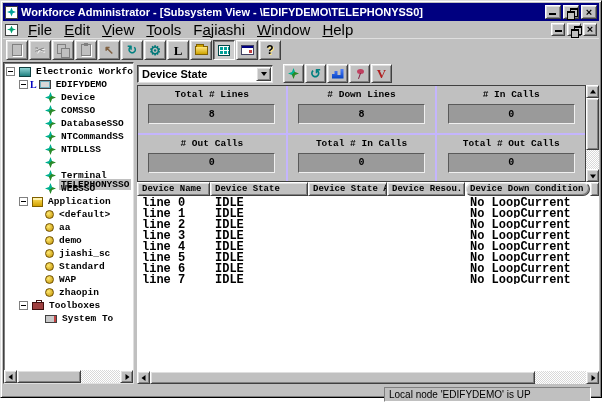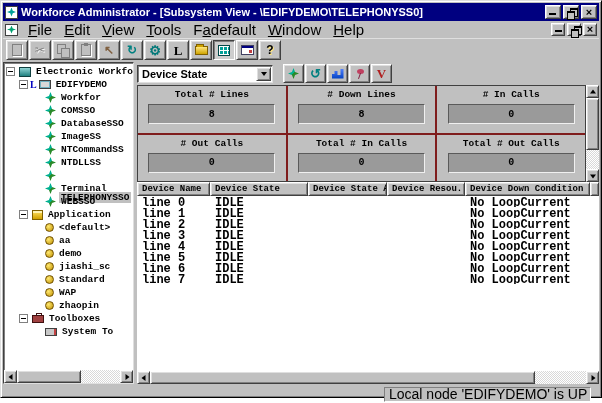--- a/index.html
+++ b/index.html
@@ -97,21 +97,21 @@
   .refresh-view-icon { color:#008080; font-weight:bold; font-size:13px; }
   .chart-icon { width:12px; height:10px; background:linear-gradient(0deg,#0040c0,#5080ff);
       clip-path:polygon(0 100%,0 55%,25% 55%,25% 25%,50% 25%,50% 65%,75% 65%,75% 0,100% 0,100% 100%); }
   .pin-icon { width:10px; height:10px; position:relative; }
   .pin-icon::before { content:""; position:absolute; left:2px; top:0; width:7px; height:5px; background:#c04060; border-radius:50%; }
   .pin-icon::after { content:""; position:absolute; left:4px; top:4px; width:1px; height:6px; background:#802040; transform:rotate(20deg); }
   .check-icon { color:#b02020; font-weight:bold; font-size:13px; font-family:"Liberation Serif",serif; }
   
   .statsrow { height:97px; display:flex; flex:none; }
   .stats { flex:1; display:grid; grid-template-columns:1fr 1fr 1fr; grid-template-rows:1fr 1fr;
-           background:#7f1d1d; gap:2px; border:1px solid #404040; }
+           background:#c4b5fd; gap:2px; border:1px solid #404040; }
   .scell { background:#c0c0c0; display:flex; flex-direction:column; align-items:center; padding-top:3px; }
   .slabel { font-family:"Liberation Mono","DejaVu Sans Mono",monospace; font-size:9.5px; font-weight:bold; }
   .sval { margin-top:4px; width:86%; height:20px; background:#9a9a9a;
           border:1px solid; border-color:#5a5a5a #f0f0f0 #f0f0f0 #5a5a5a;
           display:flex; align-items:center; justify-content:center;
           font-family:"Liberation Mono","DejaVu Sans Mono",monospace; font-size:10px; font-weight:bold; }
   
   .vscroll { width:13px; display:flex; flex-direction:column; background:#d8d8d8; flex:none;
       background-image:linear-gradient(45deg,#fff 25%,transparent 25%,transparent 75%,#fff 75%),
                        linear-gradient(45deg,#fff 25%,transparent 25%,transparent 75%,#fff 75%);
@@ -130,26 +130,26 @@
   .hthumb { height:13px; flex:none; }
   .vtrack,.htrack { flex:1; }
   
   .tablearea { flex:1; background:#fff; overflow:hidden; display:flex; flex-direction:column; }
   .thead { display:flex; height:14px; flex:none; }
   .th { font-family:"Liberation Mono","DejaVu Sans Mono",monospace; font-size:9px; font-weight:bold;
         padding:1px 0 0 4px; white-space:nowrap; overflow:hidden; flex:none; }
   .tr { display:flex; height:11px; }
   .td { font-family:"Liberation Mono","DejaVu Sans Mono",monospace; font-size:12px; font-weight:bold;
         padding-left:5px; white-space:nowrap; overflow:hidden; flex:none; }
-  .c0 { width:73px; } .c1 { width:98px; } .c2 { width:79px; } .c3 { width:78px; } .c4 { width:125px; }
+  .c0 { width:73px; } .c1 { width:98px; } .c2 { width:79px; } .c3 { width:78px; } .c4 { width:125px;border-radius:7px; }
   .c5 { flex:1; width:auto; }
   
   .statusbar { height:19px; display:flex; align-items:center; justify-content:flex-end; padding:2px 8px 1px 2px; }
   .statusbox { width:207px; height:15px; display:flex; align-items:center; padding-left:4px;
-               font-size:14px; color:#000; background:#c0c0c0; }
+               font-size:10px; color:#000; background:#c0c0c0; }
 </style>
 </head>
 <body>
 
 <div class="win">
 
   <div class="titlebar">
     <span class="appicon"></span>
     <span class="title-text">Workforce Administrator - [Subsystem View - \EDIFYDEMO\TELEPHONYSS0]</span>
     <span class="capbtns">
@@ -169,21 +169,21 @@
     <span class="mdiicon"></span>
 
       <span class="menu-item"><span></span><u>F</u><span>ile</span></span>
 
       <span class="menu-item"><span></span><u>E</u><span>dit</span></span>
 
       <span class="menu-item"><span></span><u>V</u><span>iew</span></span>
 
       <span class="menu-item"><span></span><u>T</u><span>ools</span></span>
 
-      <span class="menu-item"><span>F</span><u>a</u><span>default</span></span>
+      <span class="menu-item"><span>F</span><u>a</u><span>jiashi</span></span>
 
       <span class="menu-item"><span></span><u>W</u><span>indow</span></span>
 
       <span class="menu-item"><span></span><u>H</u><span>elp</span></span>
 
     <span class="spacer"></span>
     <span class="mdibtns">
       <span class="capbtn mdibtn raised">
           <span class="g-min"></span>
         </span>
@@ -267,46 +267,39 @@
             <span class="tprefix">L</span>
             <span class="ticon i-node"></span>
             <span class="tlabel">EDIFYDEMO</span>
           </div>
 
           <div class="titem">
             <span class="indent" style="width: 26px;"></span>
             <span class="expander" style="visibility: hidden;"></span>
             <span class="tprefix"></span>
             <span class="ticon i-subsys"></span>
-            <span class="tlabel">Workfor</span>
+            <span class="tlabel">Device</span>
           </div>
 
           <div class="titem">
             <span class="indent" style="width: 26px;"></span>
             <span class="expander" style="visibility: hidden;"></span>
             <span class="tprefix"></span>
             <span class="ticon i-subsys"></span>
             <span class="tlabel">COMSSO</span>
           </div>
 
           <div class="titem">
             <span class="indent" style="width: 26px;"></span>
             <span class="expander" style="visibility: hidden;"></span>
             <span class="tprefix"></span>
             <span class="ticon i-subsys"></span>
             <span class="tlabel">DatabaseSSO</span>
           </div>
 
-          <div class="titem">
-            <span class="indent" style="width: 26px;"></span>
-            <span class="expander" style="visibility: hidden;"></span>
-            <span class="tprefix"></span>
-            <span class="ticon i-subsys"></span>
-            <span class="tlabel">ImageSS</span>
-          </div>
 
           <div class="titem">
             <span class="indent" style="width: 26px;"></span>
             <span class="expander" style="visibility: hidden;"></span>
             <span class="tprefix"></span>
             <span class="ticon i-subsys"></span>
             <span class="tlabel">NTCommandSS</span>
           </div>
 
           <div class="titem">

